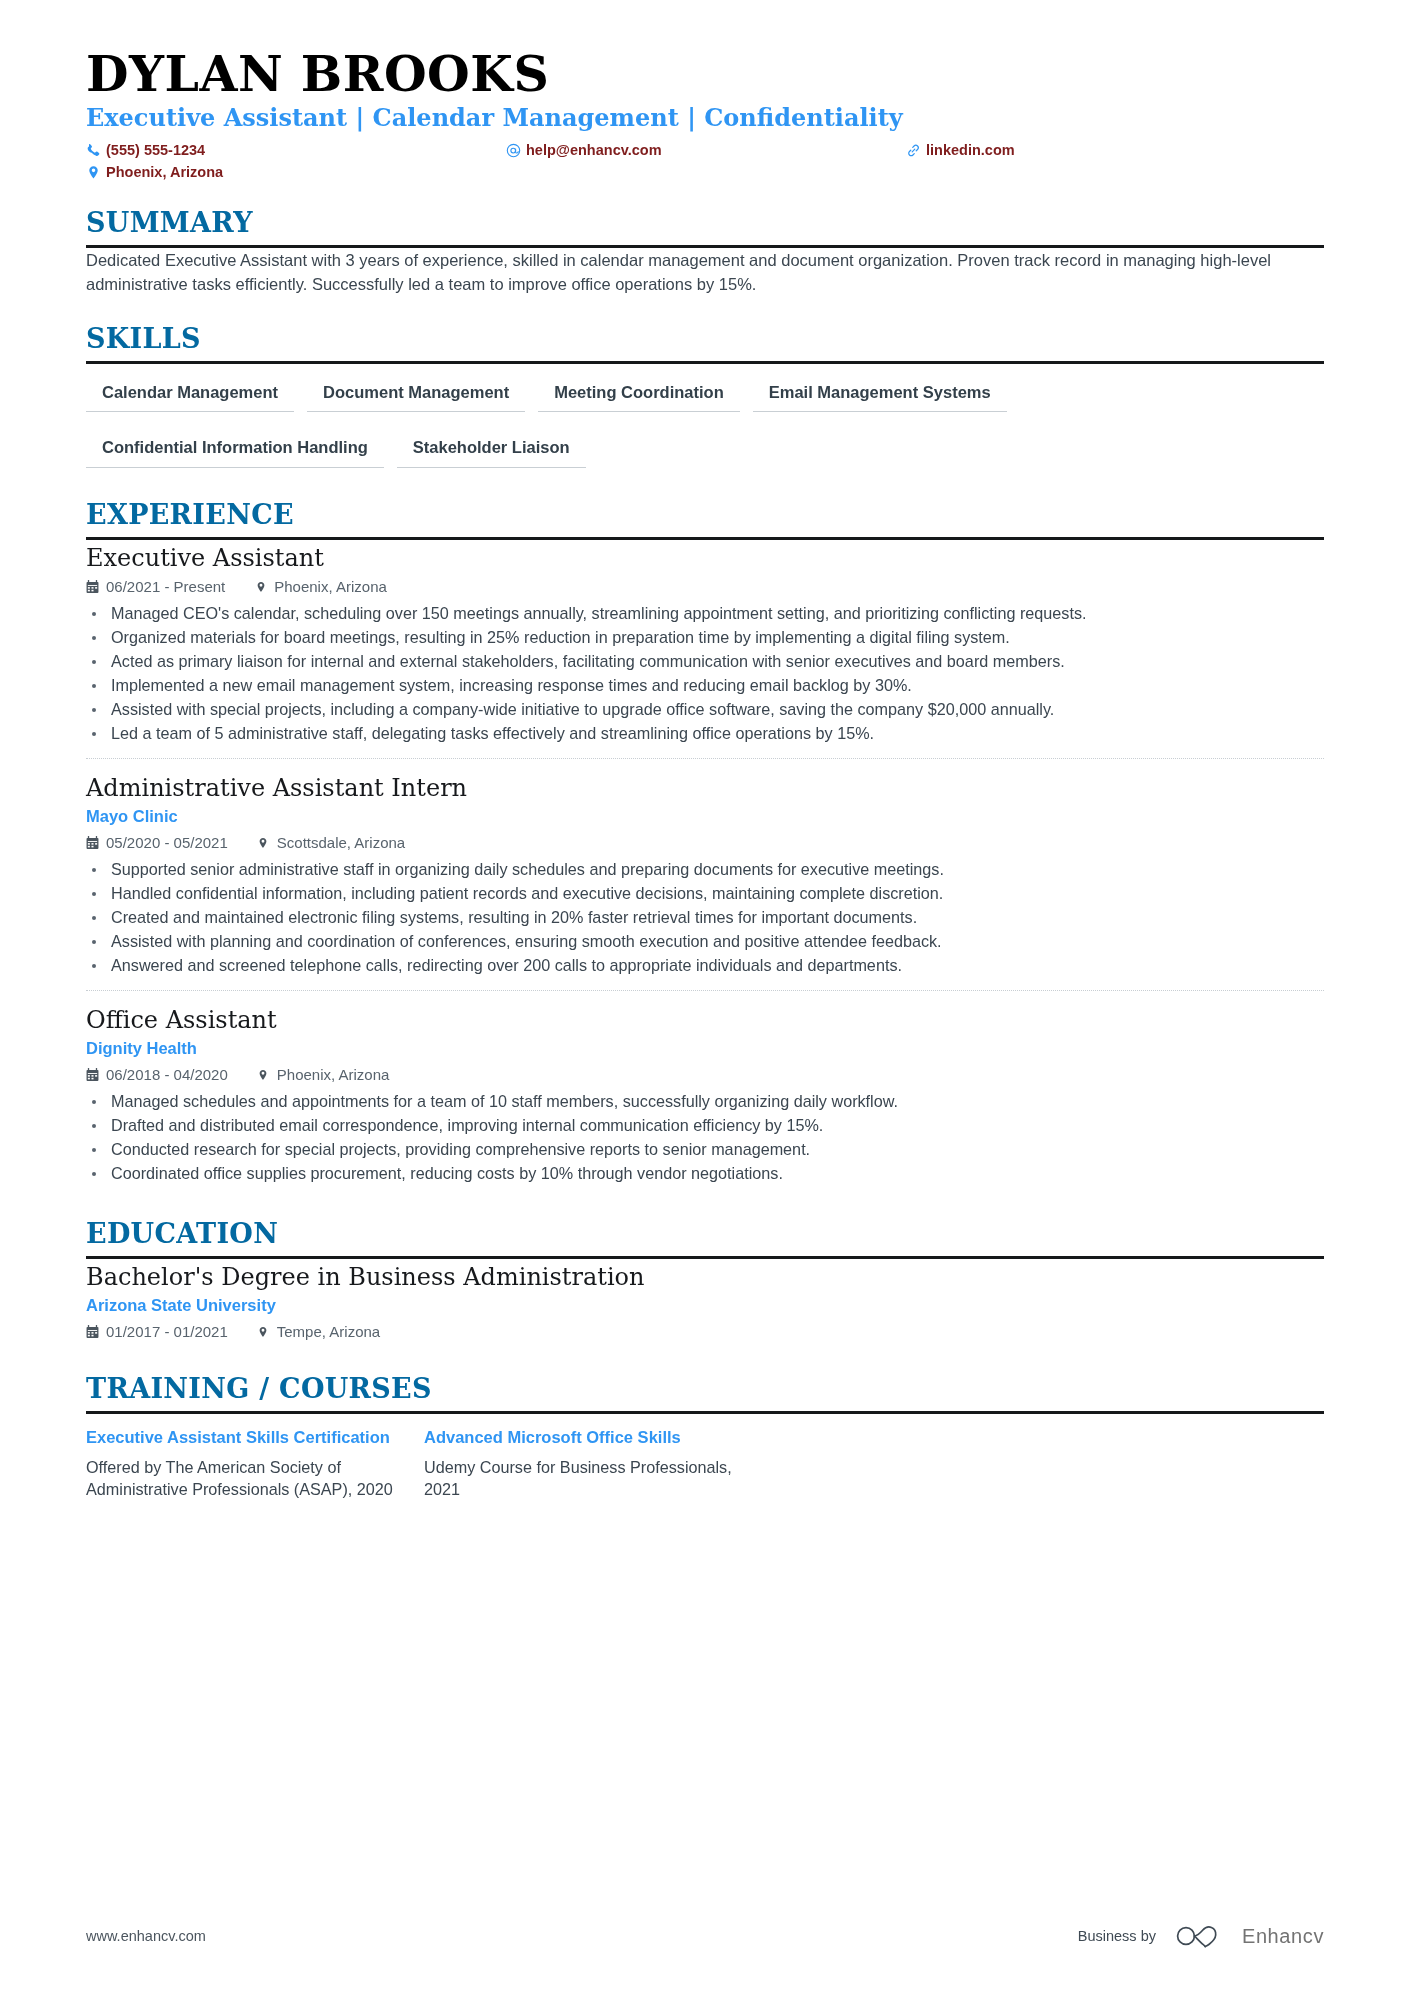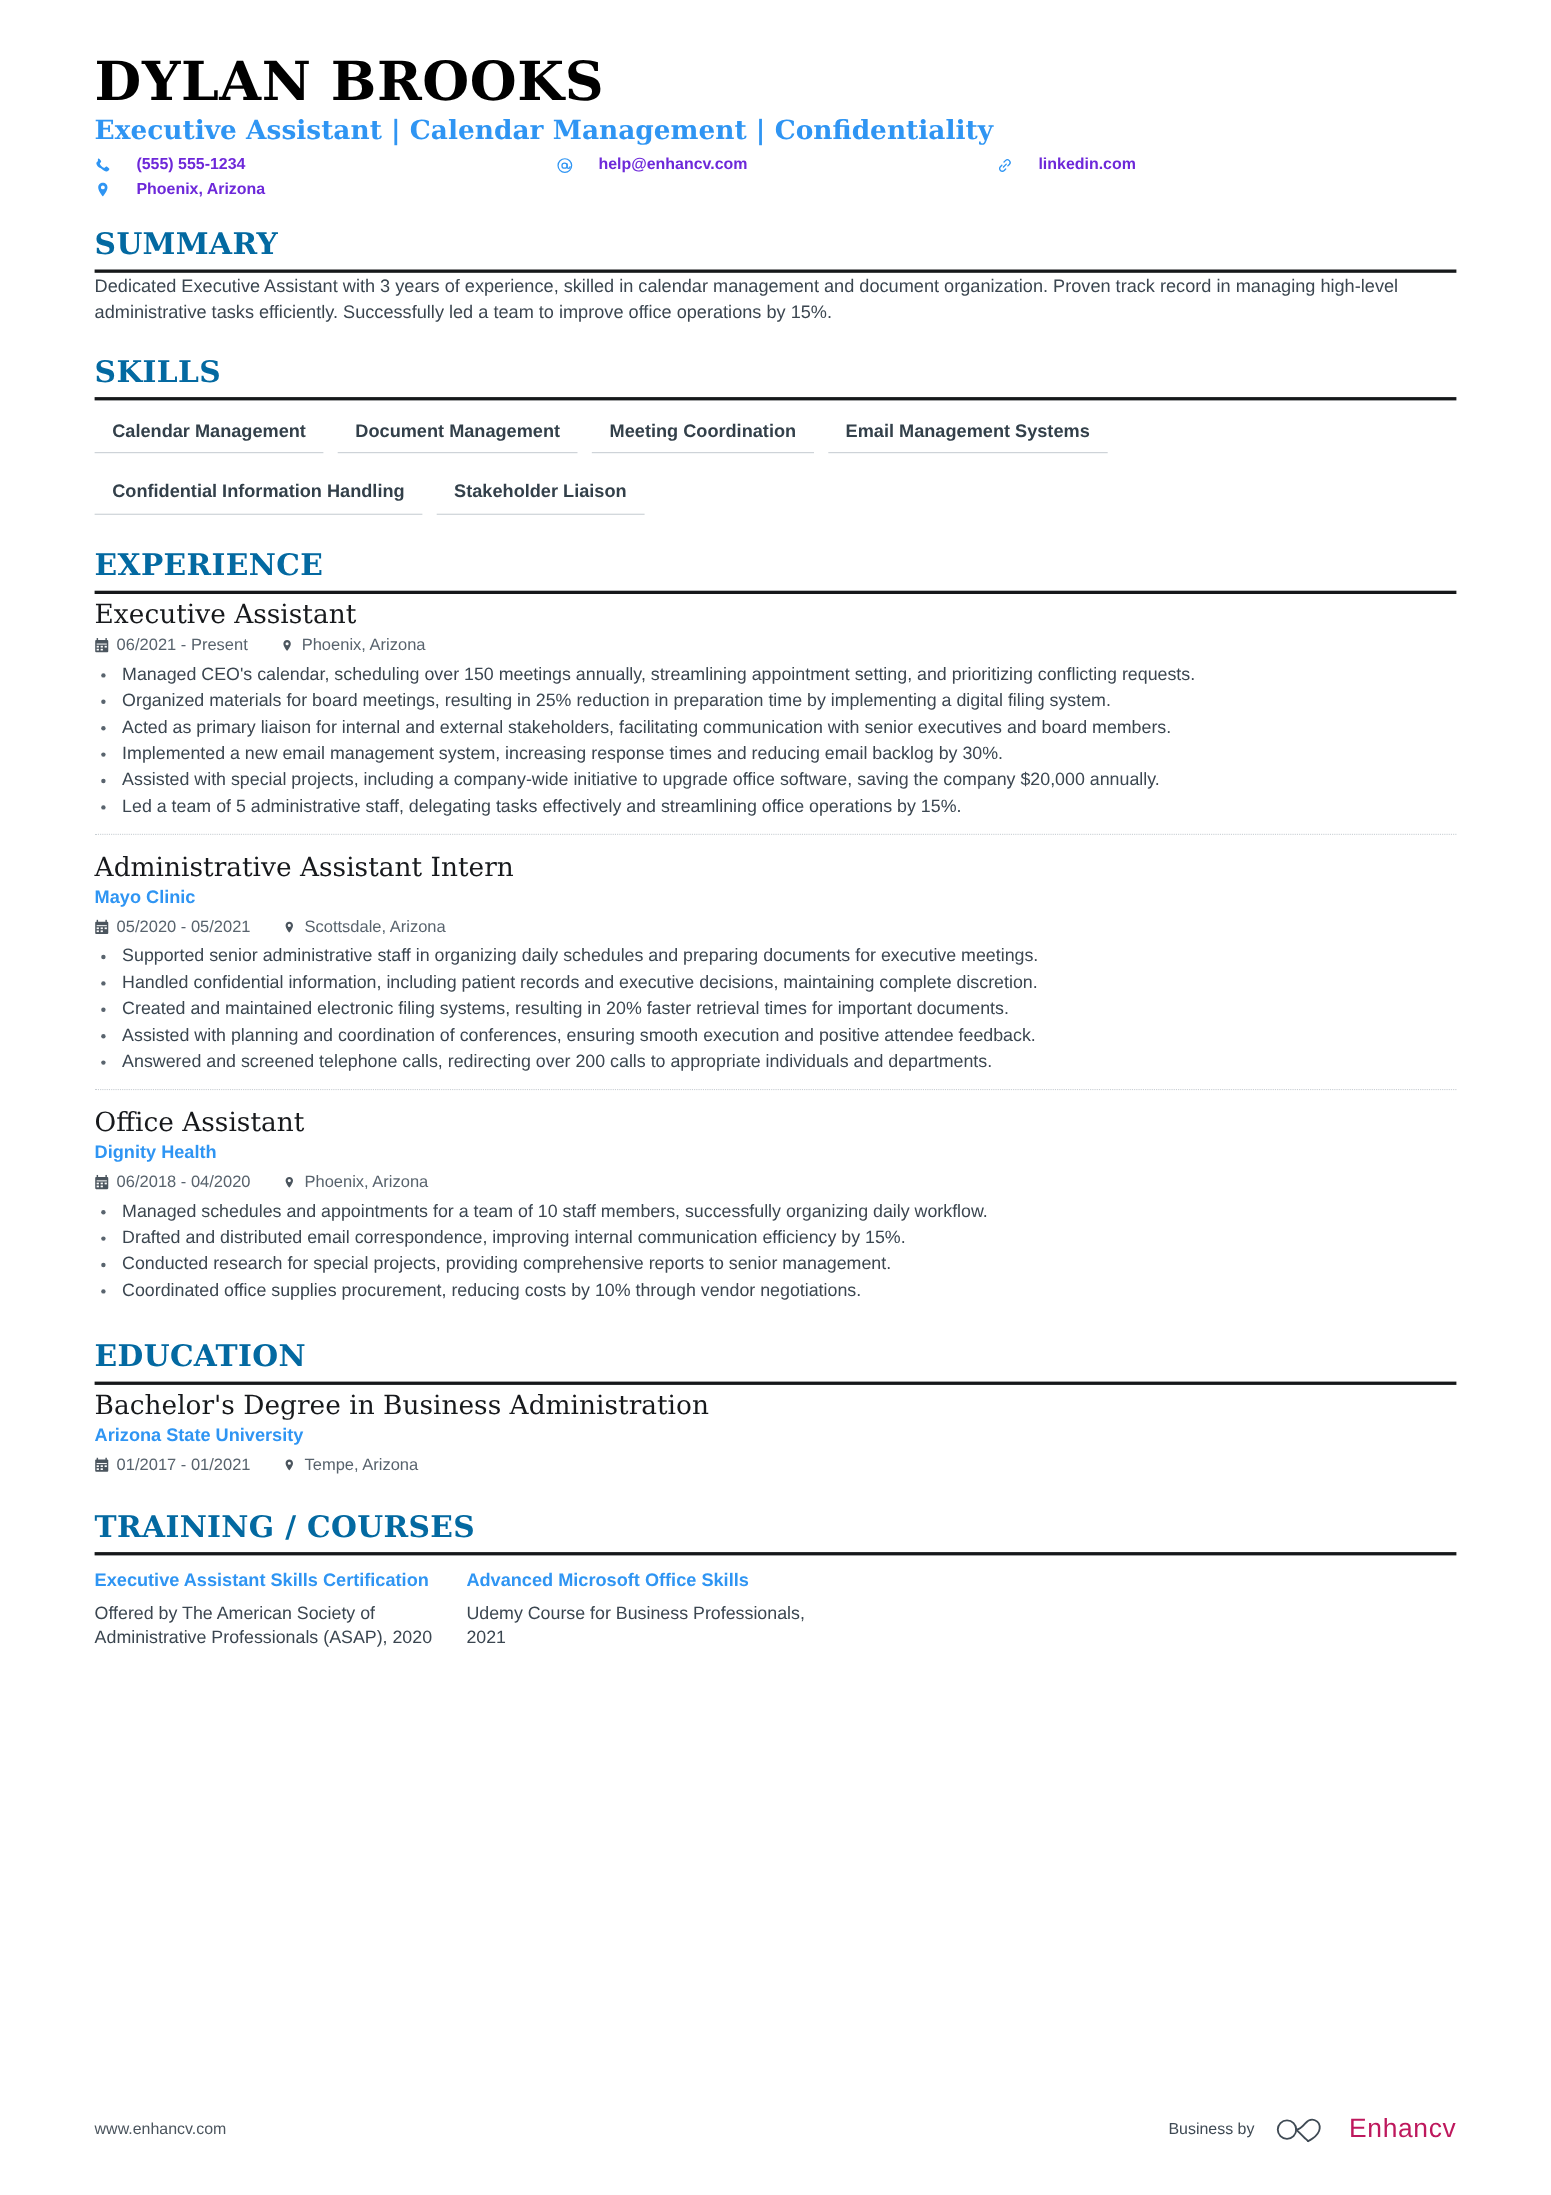--- a/index.html
+++ b/index.html
@@ -48,24 +48,24 @@
     margin-top: 4px;
   }
   .contact-row {
     display: flex;
     align-items: flex-start;
     margin-bottom: 6px;
   }
   .contact-item {
     display: flex;
     align-items: center;
-    gap: 23px;
+    gap: 5px;
     font-size: 14.5px;
     font-weight: bold;
-    color: #6d28d9;
+    color: #7f1d1d;
     line-height: 1.1;
   }
   .contact-item .ci-text { white-space: nowrap; }
   .ci-1 { width: 420px; }
   .ci-2 { width: 400px; }
   .ci-3 { width: auto; }
   .cicon {
     display: inline-flex;
     align-items: center;
     justify-content: center;
@@ -235,23 +235,23 @@
     color: #3f4a54;
     line-height: 1;
   }
   .brand-logo {
     display: flex;
     align-items: center;
     gap: 11px;
     color: #3f4a54;
   }
   .brand-name {
-    font-size: 24px;
+    font-size: 20px;
     letter-spacing: 0.6px;
-    color: #be185d;
+    color: #737373;
     line-height: 1;
   }
 </style>
 </head>
 <body>
 
 <div class="page">
 
   <div>
     <h1 class="name">DYLAN BROOKS</h1>

